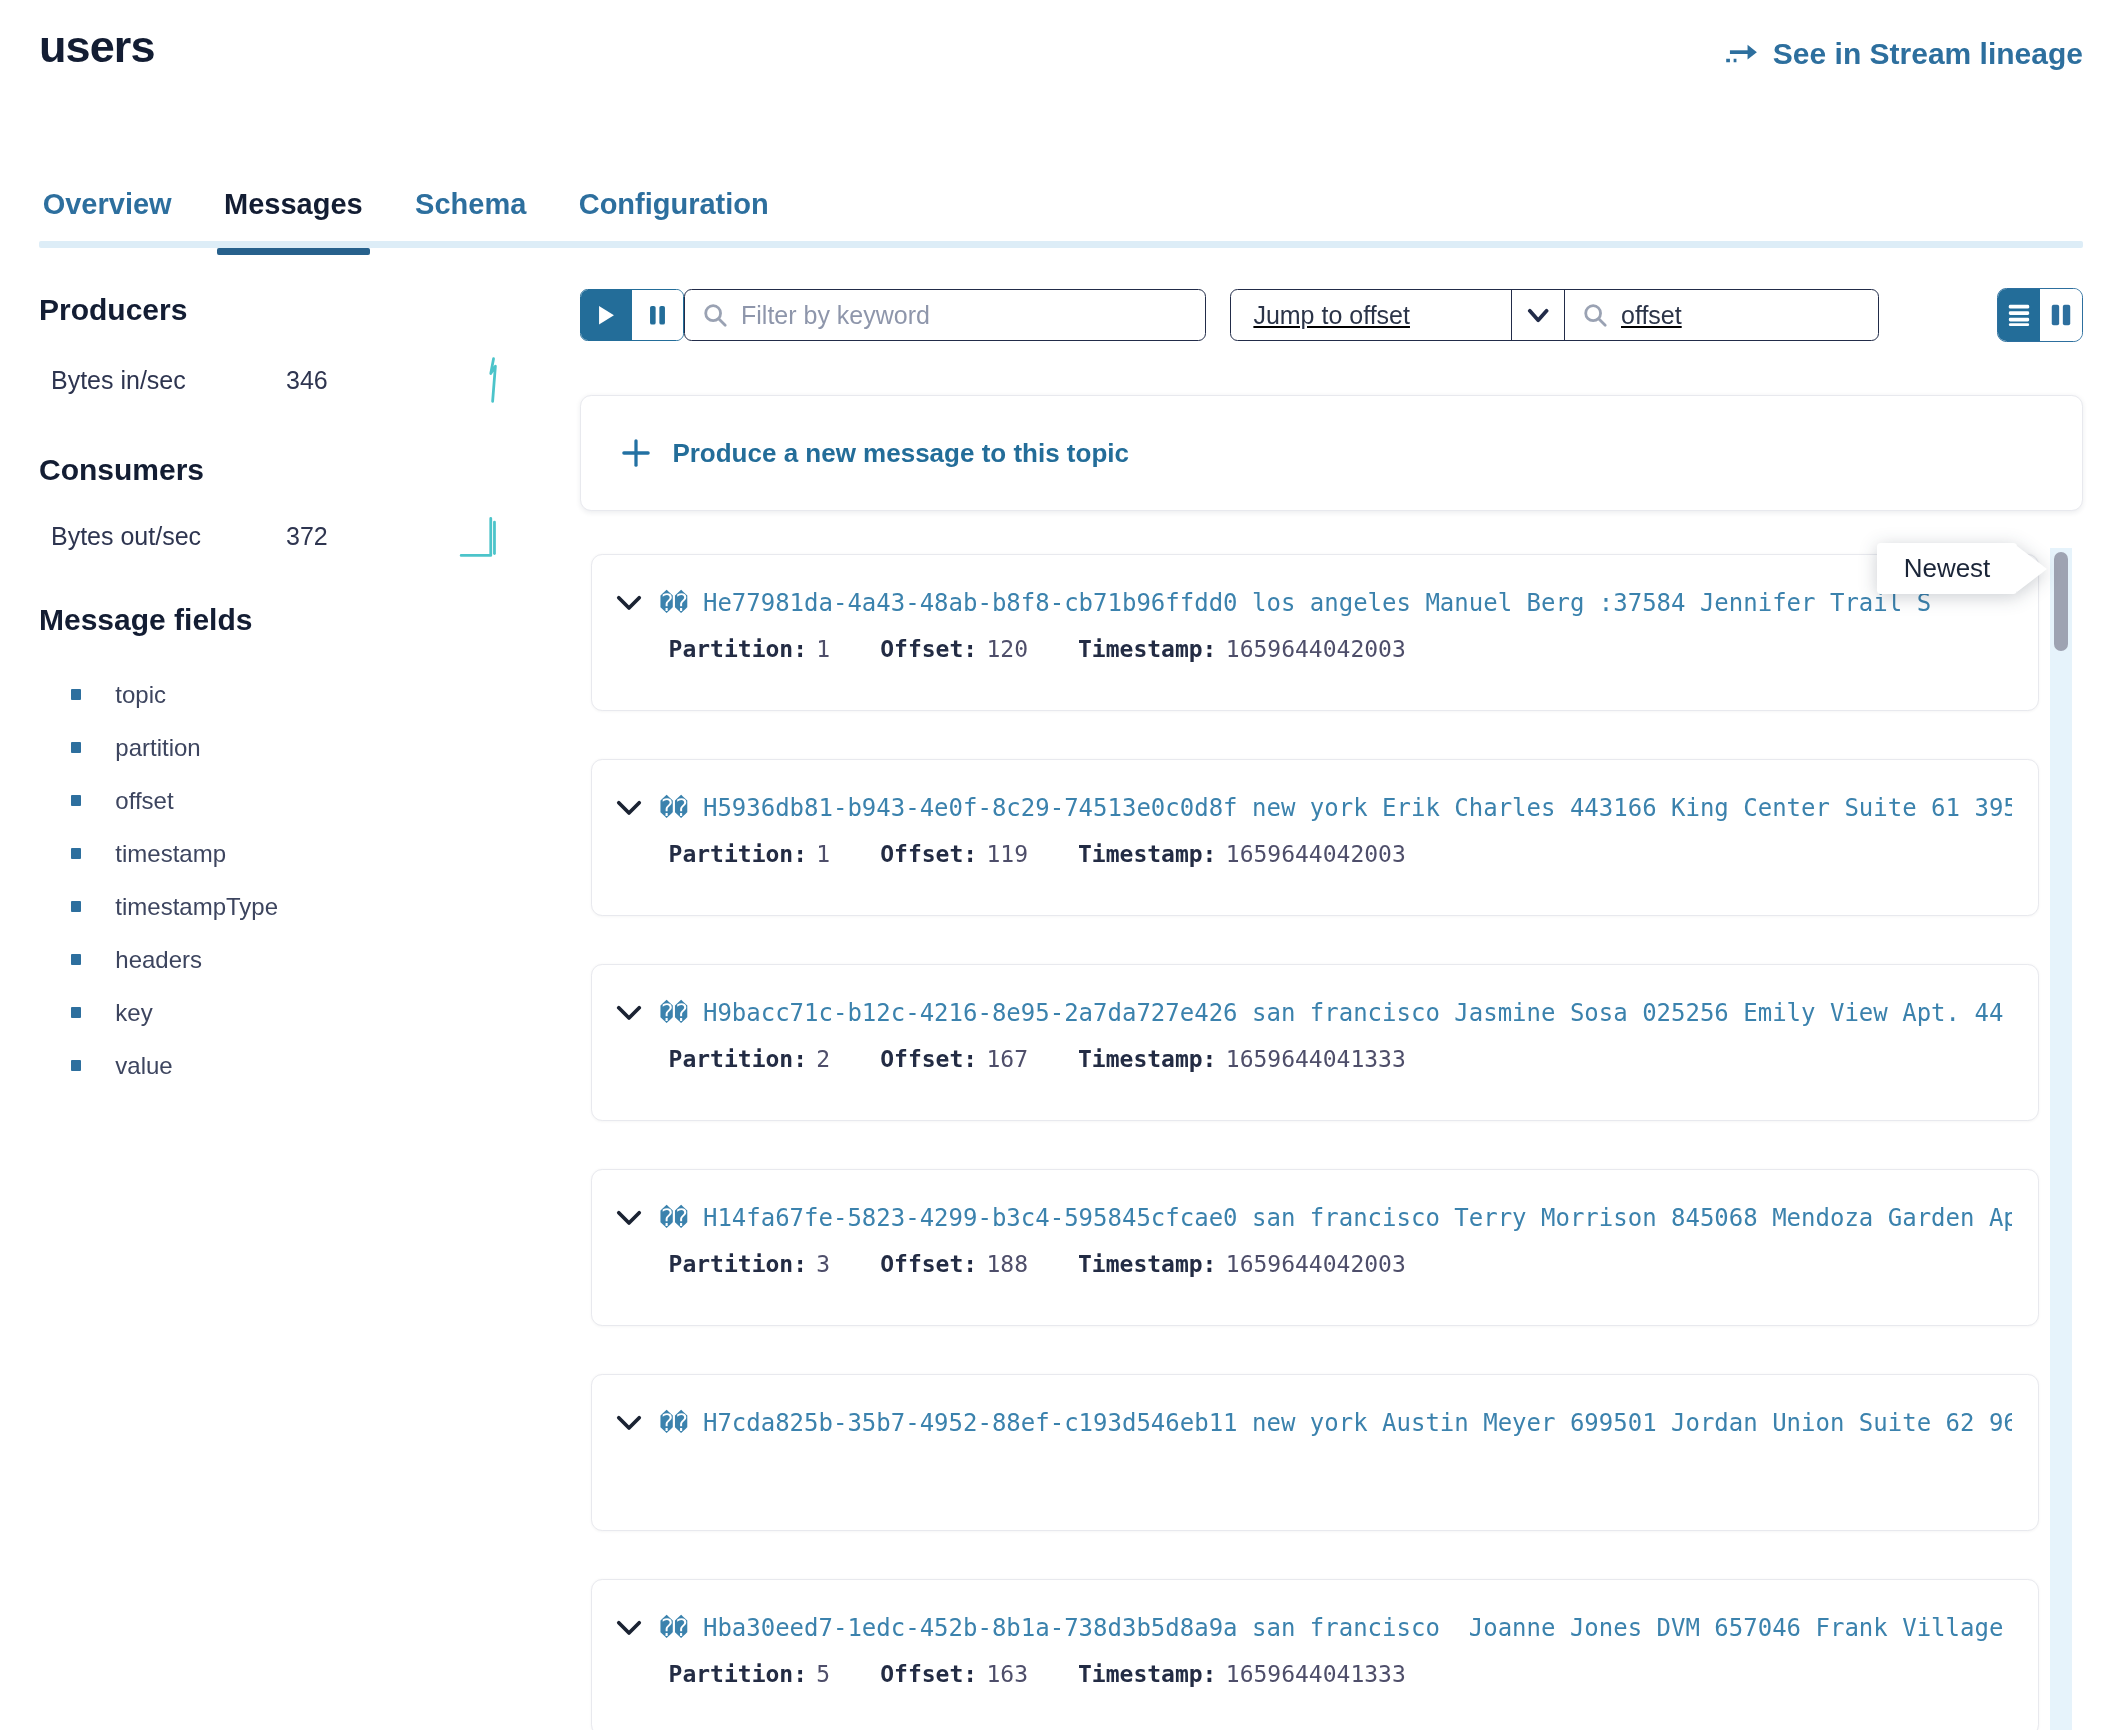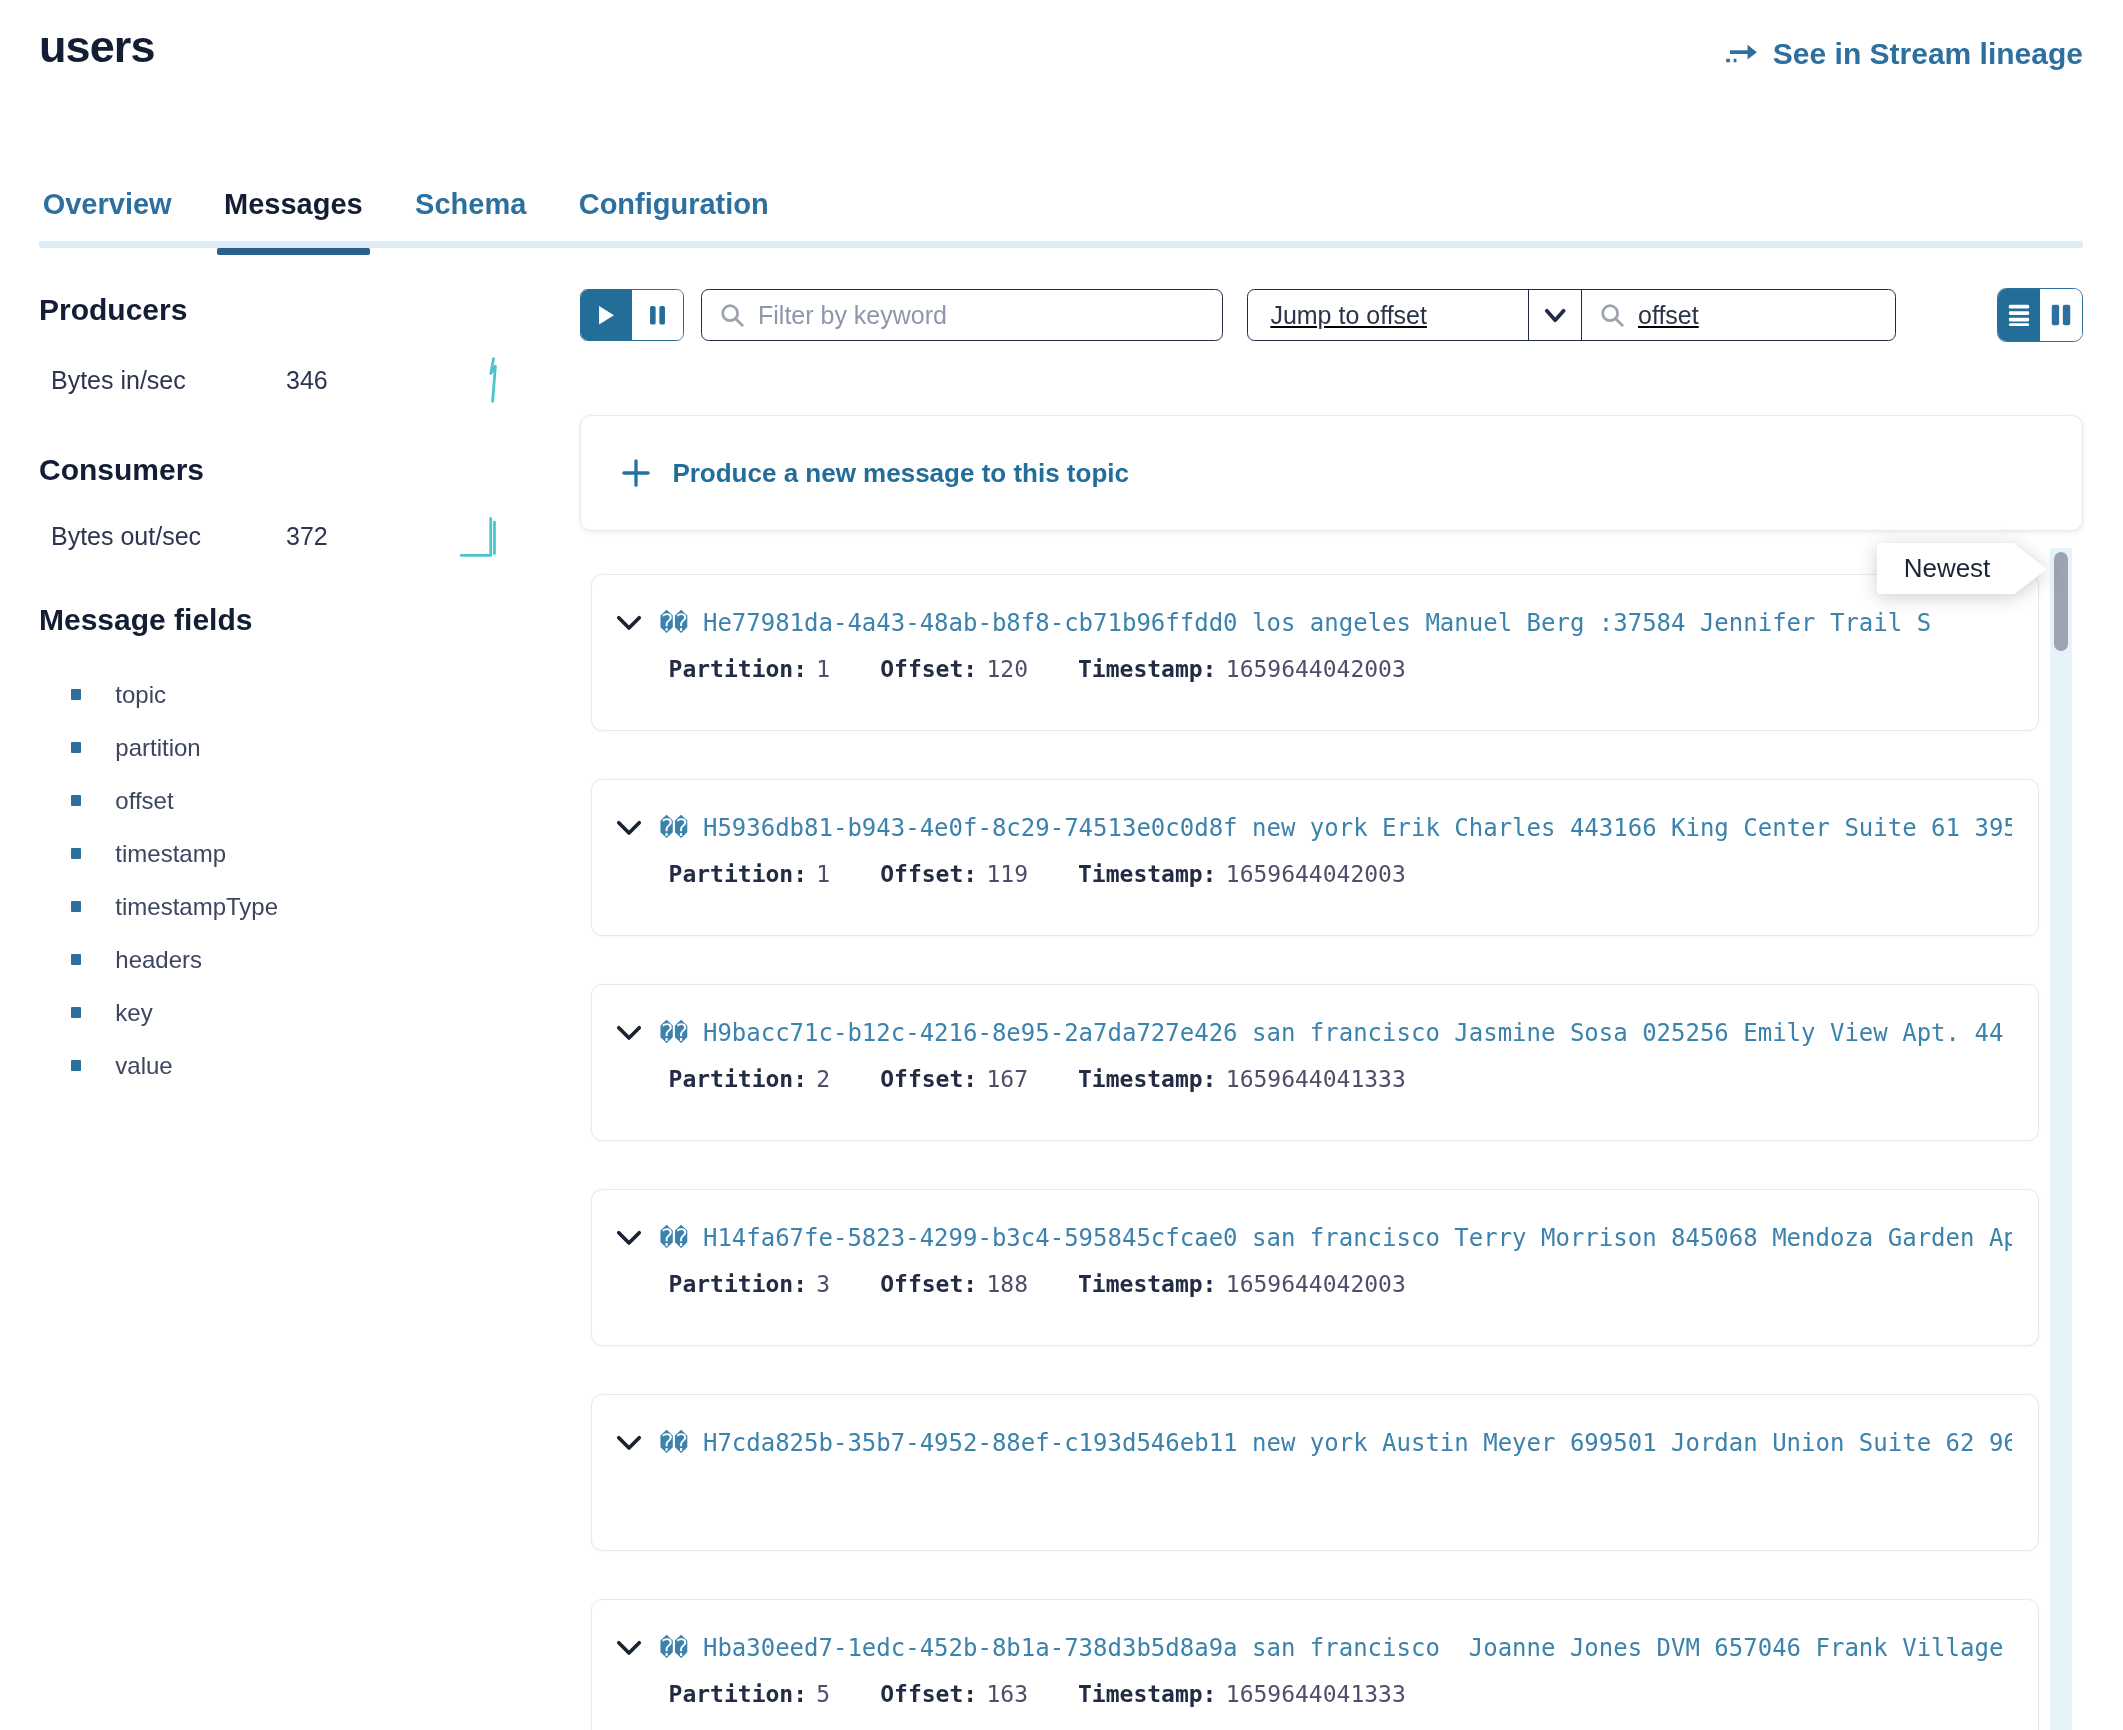--- a/index.html
+++ b/index.html
@@ -44,21 +44,21 @@
   
   .main { position:absolute; left:580px; top:289px; width:1503px; }
 
   .toolbar { display:flex; align-items:center; height:52px; }
   .playpause { display:flex; width:104px; height:52px; border:1.9px solid var(--c-accent,#236d99);
                border-radius:7.5px; overflow:hidden; flex:0 0 auto; }
   .pp-seg { width:50%; display:flex; align-items:center; justify-content:center; cursor:pointer; }
   .pp-play { background:var(--c-accent,#236d99); }
   .pp-pause { background:#fff; }
 
-  .filter-box { display:flex; align-items:center; gap:13px; width:522px; height:52px; margin-left:17px;
+  .filter-box { display:flex; align-items:center; gap:13px; width:522px; height:52px; 
                 border:1.9px solid var(--c-border,#222c49); border-radius:7.5px; padding:0 17px; background:#fff; }
   .filter-box input { border:0; outline:0; flex:1; font-size:25px; color:#2b3448;
                       font-family:"Liberation Sans", sans-serif; background:transparent; }
   .filter-box input::placeholder { color:var(--c-placeholder,#8e96ab); }
 
   .jump-group { display:flex; align-items:stretch; height:52px; margin-left:24px;
                 border:1.9px solid var(--c-border,#222c49); border-radius:7.5px; background:#fff; overflow:hidden;text-decoration:underline; }
   .jump-label { display:flex; align-items:center; width:280px; padding:0 22.4px;
                 font-size:25px; color:#2b3448; cursor:pointer; }
   .jump-caret { display:flex; align-items:center; justify-content:center; width:54px;
@@ -66,21 +66,21 @@
                 border-right:1.9px solid var(--c-border,#222c49); cursor:pointer; }
   .jump-search { display:flex; align-items:center; gap:13px; width:313px; padding:0 17px; }
   .jump-search input { border:0; outline:0; width:224px; font-size:25px; color:#2b3448;
                        font-family:"Liberation Sans", sans-serif; background:transparent; }
 
   .view-toggle { display:flex; margin-left:auto; width:86px; height:54px;
                  border:1.9px solid var(--c-link,#2d6f9e); border-radius:9.3px; overflow:hidden; }
   .vt-seg { width:50%; display:flex; align-items:center; justify-content:center; cursor:pointer; background:#fff; }
   .vt-active { background:var(--c-accent,#236d99); }
 
-  .produce-card { margin-top:74px; height:116px; background:#fff; border:0.9px solid #e8e9ee; border-radius:11.2px;
+  .produce-card { margin-top:54px; height:116px; background:#fff; border:0.9px solid #e8e9ee; border-radius:11.2px;
                   box-shadow:0 1.9px 5.6px rgba(30,40,60,.08); display:flex; align-items:center; padding-left:41px;
                   gap:22.4px; cursor:pointer; }
   .produce-label { font-size:26px; font-weight:700; color:var(--c-accent,#2371a3); }
 
   .msg-list { position:relative; margin-top:43px; }
   .msg-card { position:relative; margin:0 0 48px 11.2px; width:1448px; height:157px; background:#fff;
               border:0.9px solid #e8e9ee; border-radius:11.2px; box-shadow:0 0.9px 2.8px rgba(0,0,0,.04);
               padding:34px 26px 0 22.4px; cursor:pointer; }
   .msg-line1 { display:flex; align-items:center; gap:17px; overflow:hidden; }
   .msg-key { font-family:"DejaVu Sans Mono", monospace; font-size:24px; color:var(--c-key,#3b82ad);

